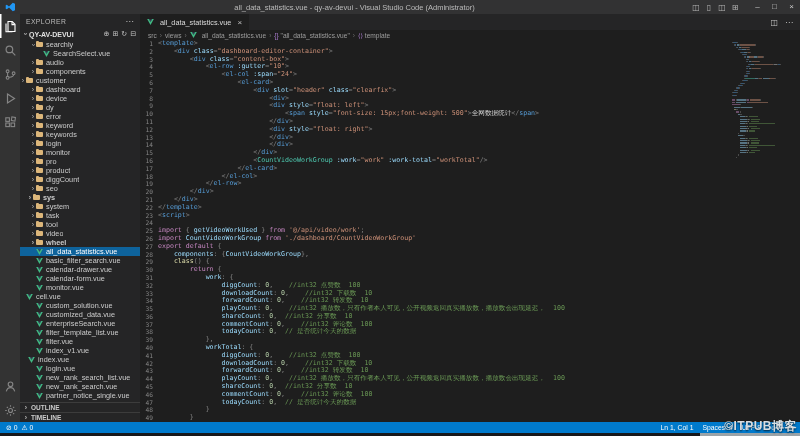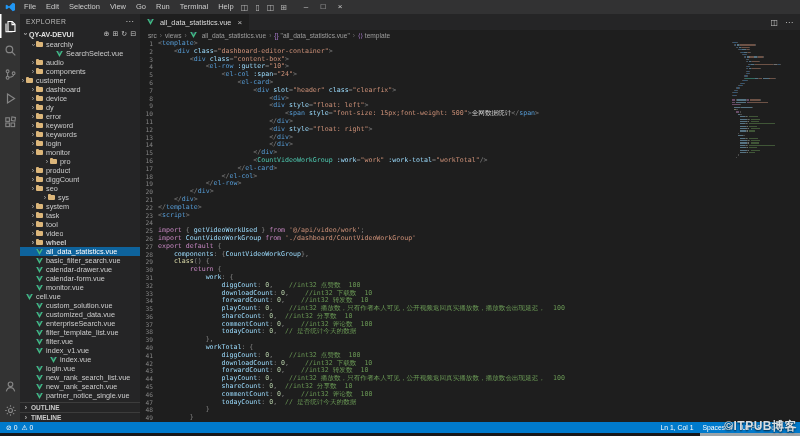--- a/index.html
+++ b/index.html
@@ -81,30 +81,21 @@
 <body>
 
 <div class="window">
 
   <div class="titlebar">
     <span class="vs-logo">
       <svg width="10" height="10" viewBox="0 0 14 14">
           <path fill="#2196f3" d="M10.9 1 5.6 6.2 2.6 3.9 1 4.7v4.6l1.6.8 3-2.3L10.9 13l3.1-1.5v-9z"></path>
         </svg>
     </span>
-    <div class="menubar">
-        <span class="menu-item">File</span>
-        <span class="menu-item">Edit</span>
-        <span class="menu-item">Selection</span>
-        <span class="menu-item">View</span>
-        <span class="menu-item">Go</span>
-        <span class="menu-item">Run</span>
-        <span class="menu-item">Terminal</span>
-        <span class="menu-item">Help</span>
-      </div>
+    <div class="titlebar-title">all_data_statistics.vue - qy-av-devui - Visual Studio Code (Administrator)</div>
     <div class="layout-controls">
         <span>◫</span>
         <span>▯</span>
         <span>◫</span>
         <span>⊞</span>
       </div>
     <div class="window-controls">
         <span class="win-btn">–</span>
         <span class="win-btn">□</span>
         <span class="win-btn">×</span>
@@ -177,21 +168,21 @@
             <span>↻</span>
             <span>⊟</span>
           </span>
       </div>
       <div class="tree">
           <div class="tree-row" style="padding-left: 10px;">
             <span class="chev open">›</span>
             <span class="folder-ico"></span>
             <span class="tree-label">searchly</span>
           </div>
-          <div class="tree-row" style="padding-left: 36px;">
+          <div class="tree-row" style="padding-left: 23px;">
             <span class="vue-ico">
               <svg viewBox="0 0 10 9" width="7" height="6">
                 <path d="M0 0h2.6L5 4.2 7.4 0H10L5 9z" fill="#41b883"></path>
                 <path d="M2.6 0h1.6L5 1.6 5.8 0h1.6L5 4.2z" fill="#35495e"></path>
               </svg>
             </span>
             <span class="tree-label">SearchSelect.vue</span>
           </div>
           <div class="tree-row" style="padding-left: 10px;">
             <span class="chev">›</span>
@@ -241,41 +232,41 @@
           <div class="tree-row" style="padding-left: 10px;">
             <span class="chev">›</span>
             <span class="folder-ico"></span>
             <span class="tree-label">login</span>
           </div>
           <div class="tree-row" style="padding-left: 10px;">
             <span class="chev">›</span>
             <span class="folder-ico"></span>
             <span class="tree-label">monitor</span>
           </div>
-          <div class="tree-row" style="padding-left: 24px;">
+          <div class="tree-row" style="padding-left: 10px;">
             <span class="chev">›</span>
             <span class="folder-ico"></span>
             <span class="tree-label">pro</span>
           </div>
           <div class="tree-row" style="padding-left: 10px;">
             <span class="chev">›</span>
             <span class="folder-ico"></span>
             <span class="tree-label">product</span>
           </div>
           <div class="tree-row" style="padding-left: 10px;">
             <span class="chev">›</span>
             <span class="folder-ico"></span>
             <span class="tree-label">diggCount</span>
           </div>
           <div class="tree-row" style="padding-left: 10px;">
             <span class="chev">›</span>
             <span class="folder-ico"></span>
             <span class="tree-label">seo</span>
           </div>
-          <div class="tree-row" style="padding-left: 22px;">
+          <div class="tree-row" style="padding-left: 7px; font-weight: bold;">
             <span class="chev">›</span>
             <span class="folder-ico"></span>
             <span class="tree-label">sys</span>
           </div>
           <div class="tree-row" style="padding-left: 10px;">
             <span class="chev">›</span>
             <span class="folder-ico"></span>
             <span class="tree-label">system</span>
           </div>
           <div class="tree-row" style="padding-left: 10px;">
@@ -399,21 +390,21 @@
           </div>
           <div class="tree-row" style="padding-left: 16px;">
             <span class="vue-ico">
               <svg viewBox="0 0 10 9" width="7" height="6">
                 <path d="M0 0h2.6L5 4.2 7.4 0H10L5 9z" fill="#41b883"></path>
                 <path d="M2.6 0h1.6L5 1.6 5.8 0h1.6L5 4.2z" fill="#35495e"></path>
               </svg>
             </span>
             <span class="tree-label">index_v1.vue</span>
           </div>
-          <div class="tree-row" style="padding-left: 30px;">
+          <div class="tree-row" style="padding-left: 8px;">
             <span class="vue-ico">
               <svg viewBox="0 0 10 9" width="7" height="6">
                 <path d="M0 0h2.6L5 4.2 7.4 0H10L5 9z" fill="#41b883"></path>
                 <path d="M2.6 0h1.6L5 1.6 5.8 0h1.6L5 4.2z" fill="#35495e"></path>
               </svg>
             </span>
             <span class="tree-label">index.vue</span>
           </div>
           <div class="tree-row" style="padding-left: 16px;">
             <span class="vue-ico">

